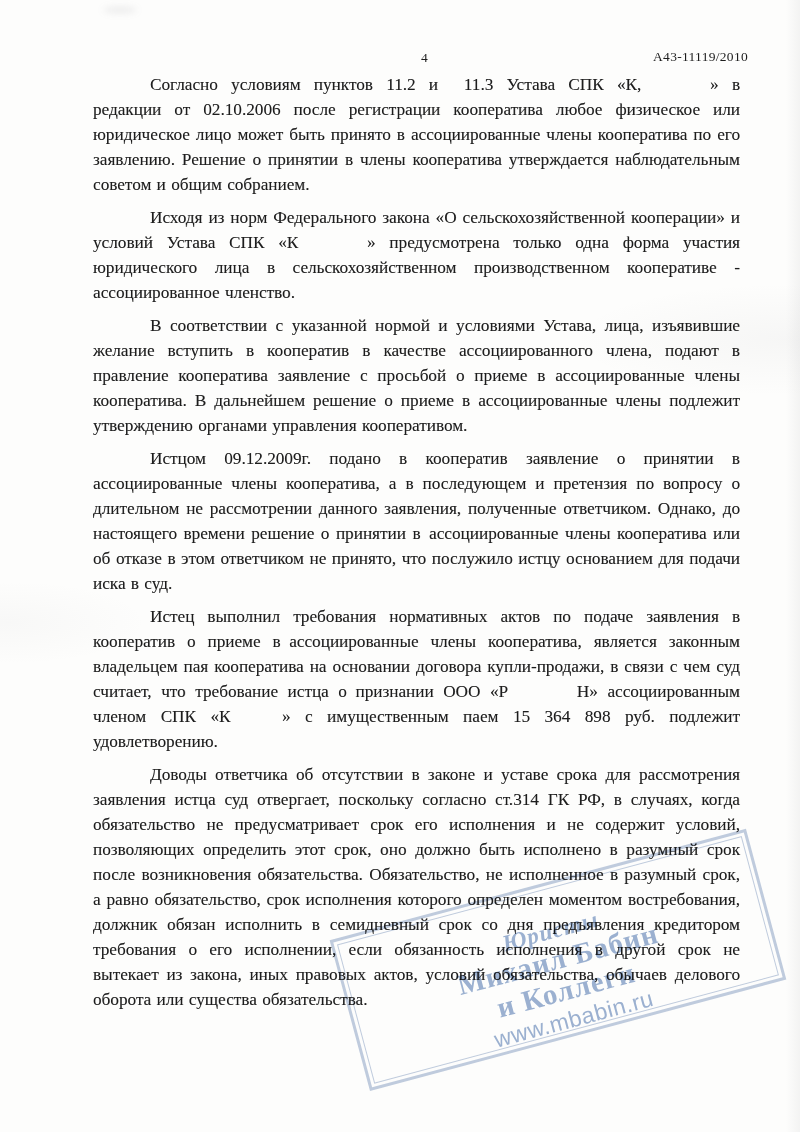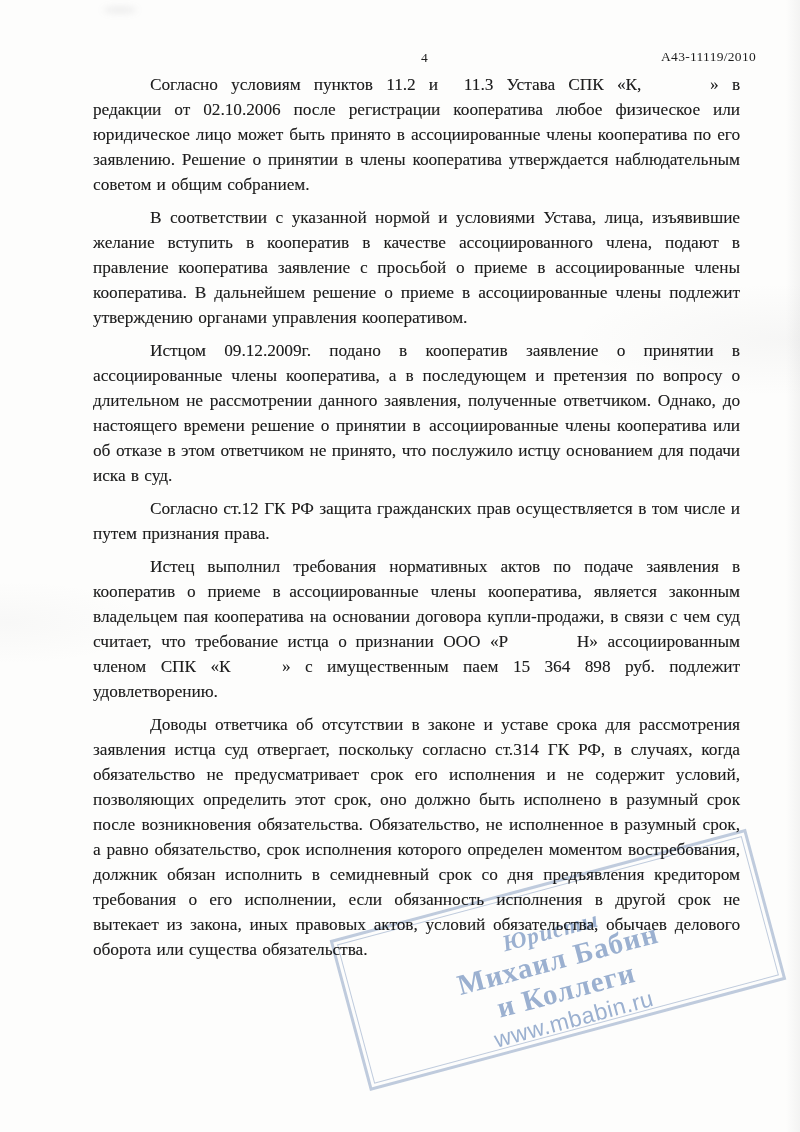--- a/index.html
+++ b/index.html
@@ -22,21 +22,21 @@
   }
   .corner-spot {
     position: absolute; left: 103px; top: 6px; width: 34px; height: 8px;
     background: rgba(120,120,125,0.10); filter: blur(3px); border-radius: 50%;
   }
   .header {
     position: absolute; top: 49px; left: 85px; right: 44px; height: 18px;
     font-size: 13.5px; line-height: 16px;
   }
   .pgnum  { position: absolute; left: 336px; top: 1px; }
-  .casenum { position: absolute; right: 0; top: 0; letter-spacing: 0.3px; }
+  .casenum { position: absolute; right: 8px; top: 0; letter-spacing: 0.3px; }
   .body-text {
     position: absolute; top: 64px; left: 85px; width: 663px;
     font-size: 17.2px; line-height: 25px;
     text-align: justify;
     word-spacing: 0.06em;
     text-shadow: 0.3px 0.3px 0.5px rgba(40,40,40,0.35);
   }
   .body-text p { margin: 8px; text-indent: 57px; }
   
   .stamp {
@@ -69,23 +69,23 @@
   <div class="edge-band"></div>
   <div class="corner-spot"></div>
 
   <div class="header">
     <span class="pgnum">4</span>
     <span class="casenum">А43-11119/2010</span>
   </div>
 
   <div class="body-text">
     <p>Согласно условиям пунктов 11.2 и   11.3 Устава СПК «К,    » в редакции от 02.10.2006 после регистрации кооператива любое физическое или юридическое лицо может быть принято в ассоциированные члены кооператива по его заявлению. Решение о принятии в члены кооператива утверждается наблюдательным советом и общим собранием.</p>
+    <p>Исходя из норм Федерального закона «О сельскохозяйственной кооперации» и условий Устава СПК «К    » предусмотрена только одна форма участия юридического лица в сельскохозяйственном производственном кооперативе - ассоциированное членство.</p>
     <p>В соответствии с указанной нормой и условиями Устава, лица, изъявившие желание вступить в кооператив в качестве ассоциированного члена, подают в правление кооператива заявление с просьбой о приеме в ассоциированные члены кооператива. В дальнейшем решение о приеме в ассоциированные члены подлежит утверждению органами управления кооперативом.</p>
     <p>Истцом 09.12.2009г. подано в кооператив заявление о принятии в ассоциированные члены кооператива, а в последующем и претензия по вопросу о длительном не рассмотрении данного заявления, полученные ответчиком. Однако, до настоящего времени решение о принятии в ассоциированные члены кооператива или об отказе в этом ответчиком не принято, что послужило истцу основанием для подачи иска в суд.</p>
-    <p>Согласно ст.12 ГК РФ защита гражданских прав осуществляется в том числе и путем признания права.</p>
     <p>Истец выполнил требования нормативных актов по подаче заявления в кооператив о приеме в ассоциированные члены кооператива, является законным владельцем пая кооператива на основании договора купли-продажи, в связи с чем суд считает, что требование истца о признании ООО «Р    Н» ассоциированным членом СПК «К   » с имущественным паем 15 364 898 руб. подлежит удовлетворению.</p>
     <p>Доводы ответчика об отсутствии в законе и уставе срока для рассмотрения заявления истца суд отвергает, поскольку согласно ст.314 ГК РФ, в случаях, когда обязательство не предусматривает срок его исполнения и не содержит условий, позволяющих определить этот срок, оно должно быть исполнено в разумный срок после возникновения обязательства. Обязательство, не исполненное в разумный срок, а равно обязательство, срок исполнения которого определен моментом востребования, должник обязан исполнить в семидневный срок со дня предъявления кредитором требования о его исполнении, если обязанность исполнения в другой срок не вытекает из закона, иных правовых актов, условий обязательства, обычаев делового оборота или существа обязательства.</p>
 
   </div>
 
   <div class="stamp">
     <div class="stamp-text">
       <div class="w-line1">Юристы</div>
       <div class="w-line2">Михаил Бабин</div>
       <div class="w-line3">и Коллеги</div>

